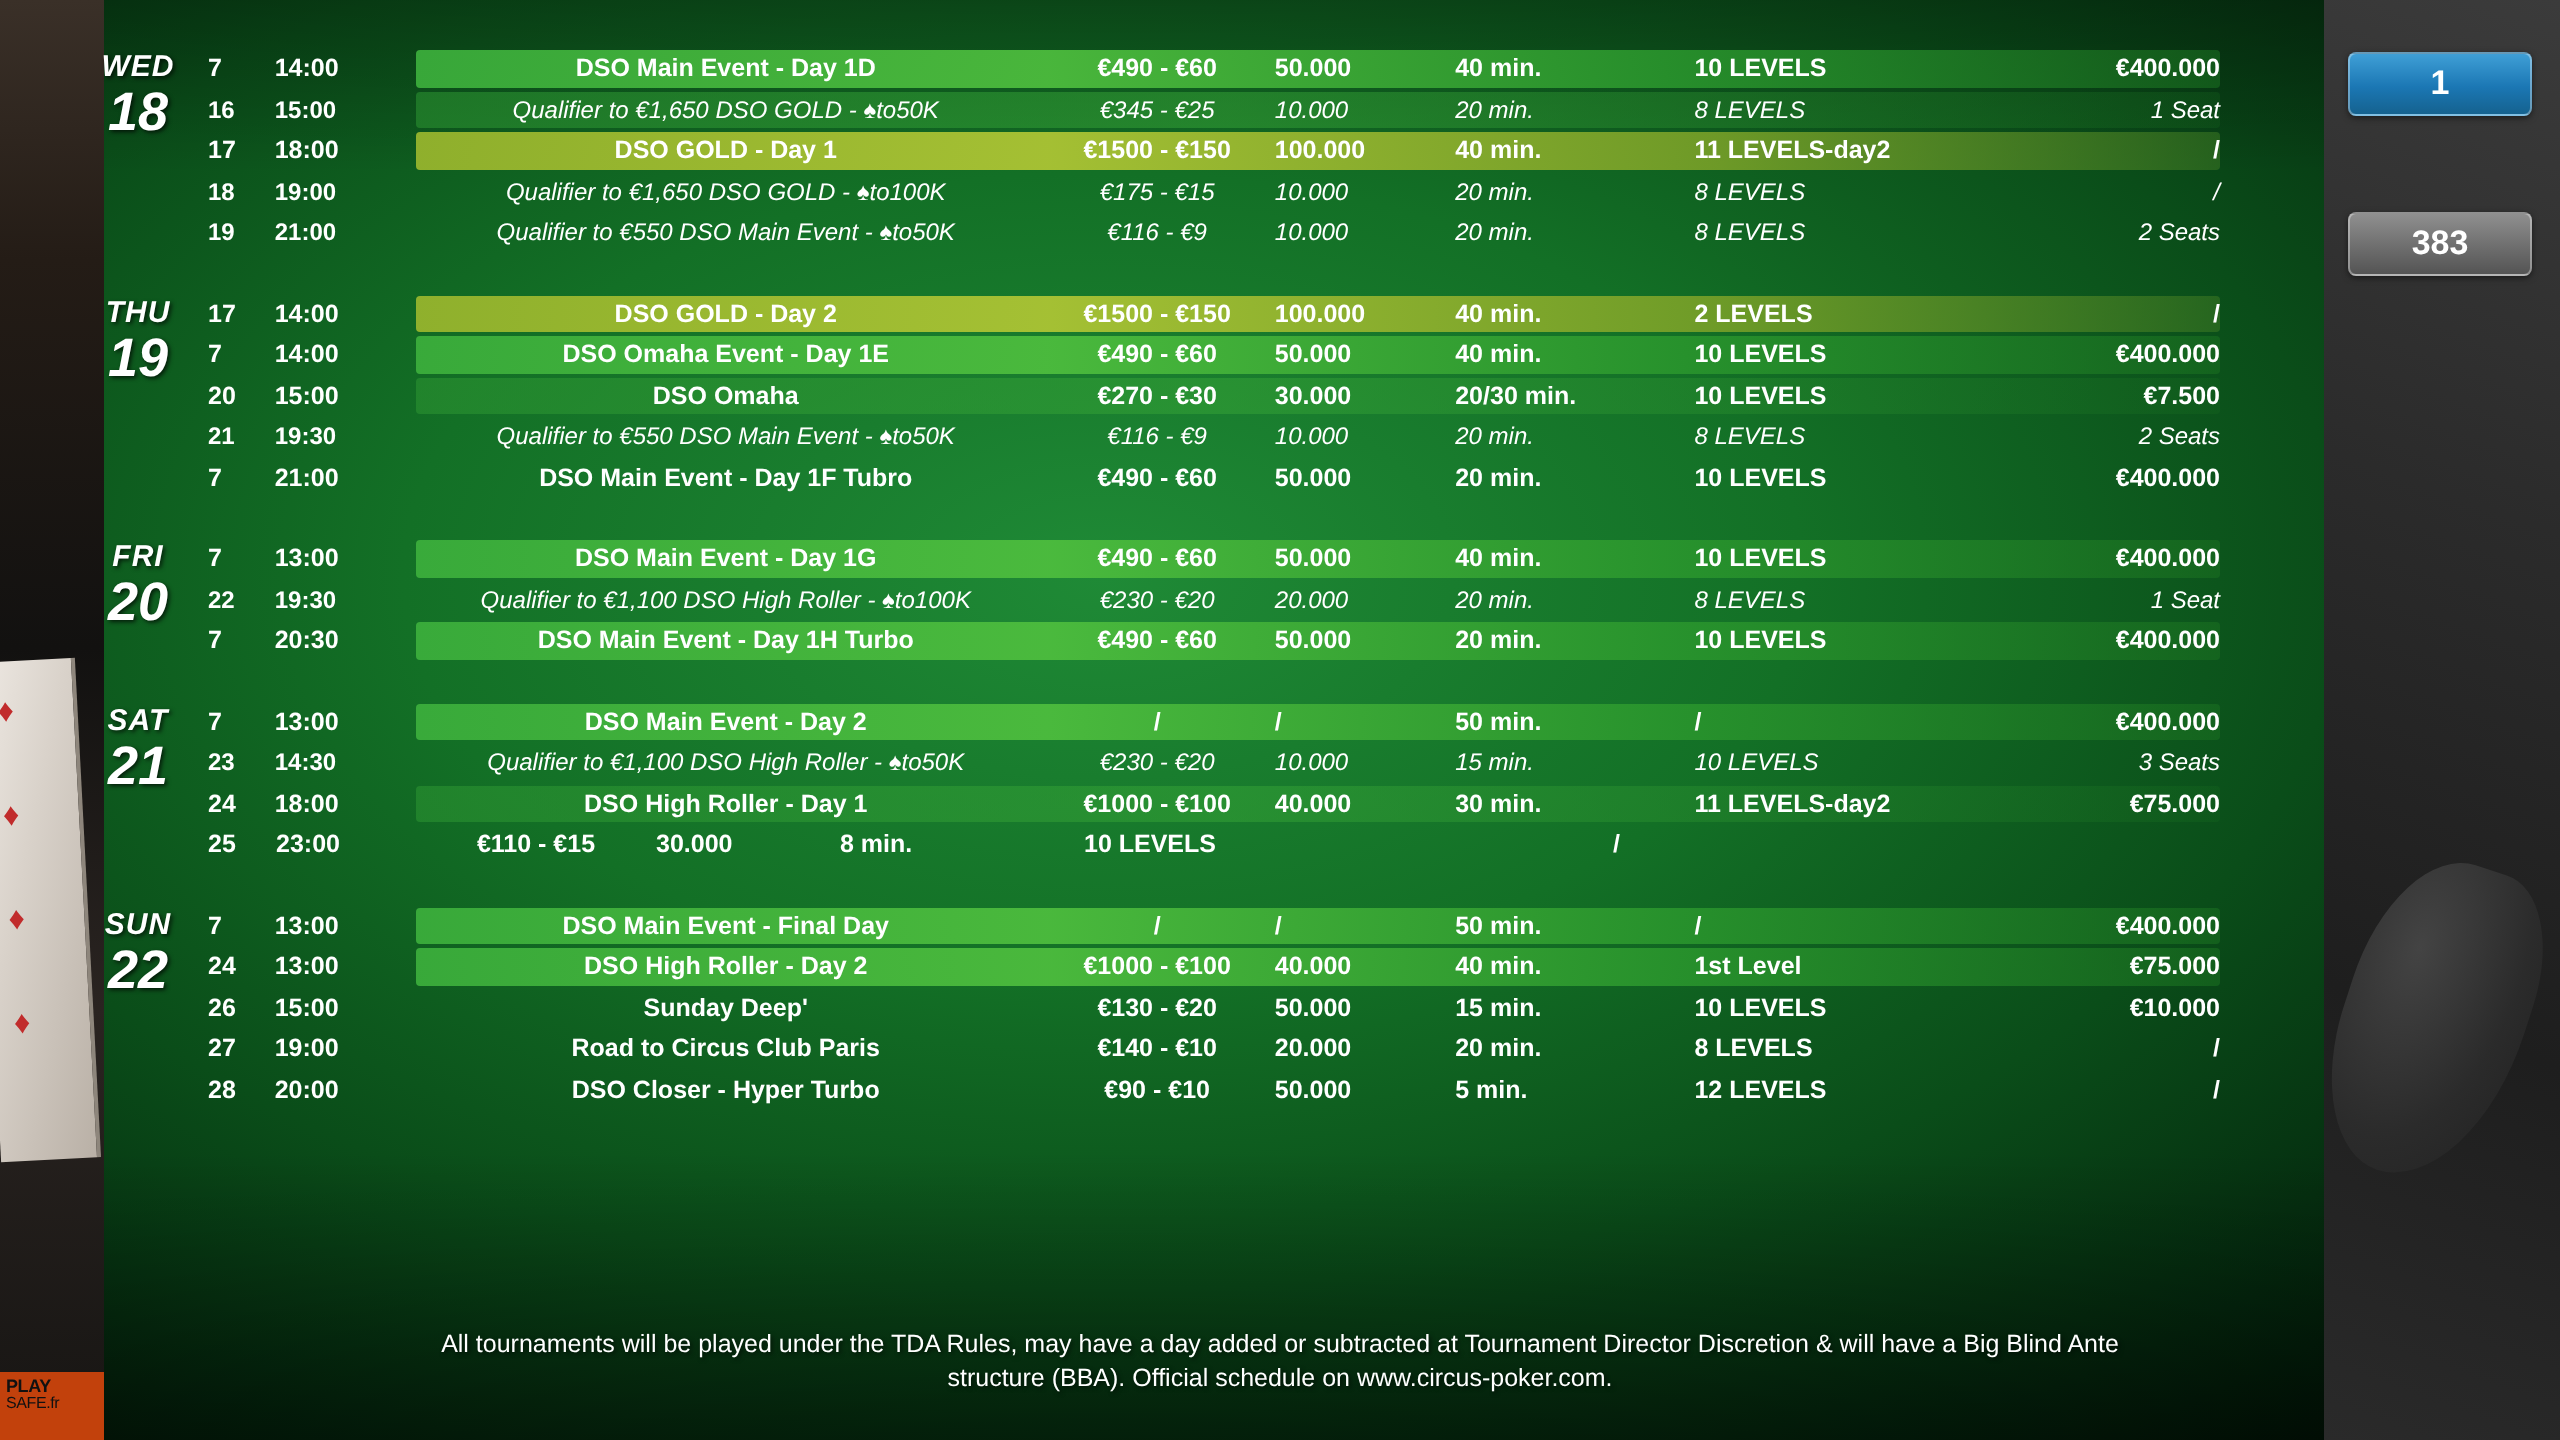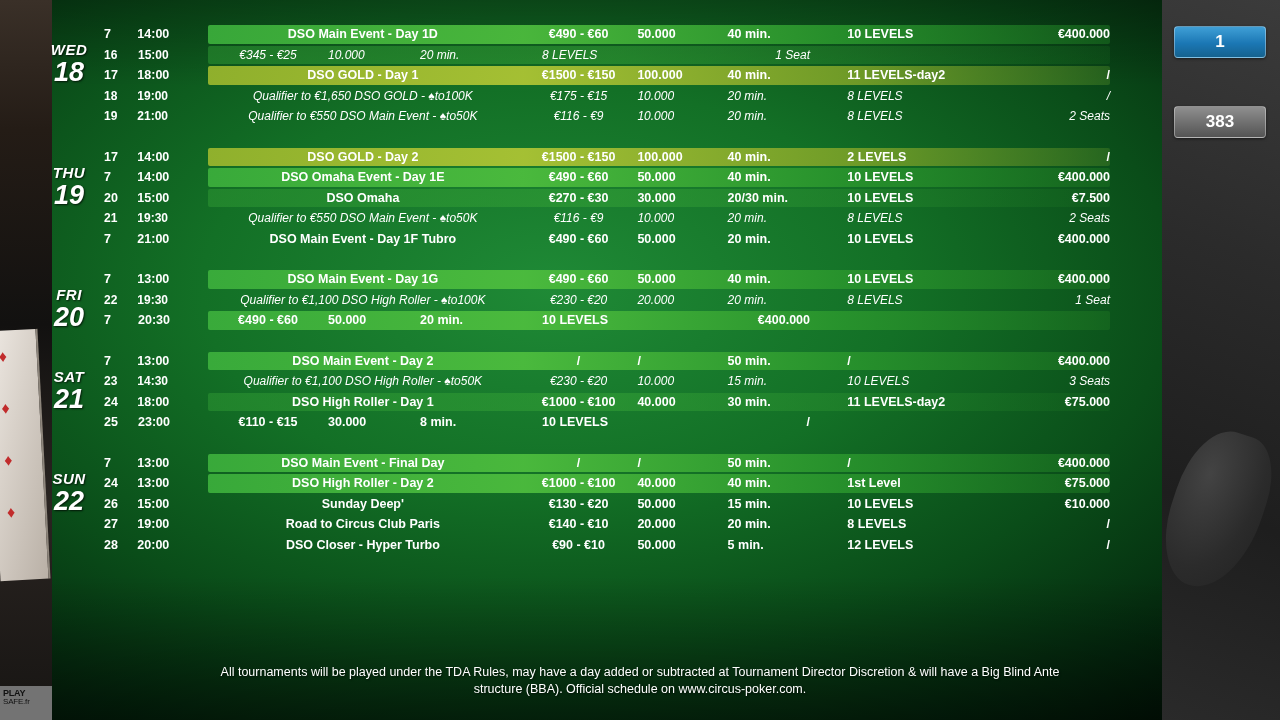--- a/index.html
+++ b/index.html
@@ -114,21 +114,21 @@
     padding-top: 24px;
     box-sizing: border-box;
   }
   .day-group {
     position: relative;
     margin-bottom: 20px;
   }
   .day-label {
     position: absolute;
     left: 38px;
-    top: 18px;
+    top: 2px;
     width: 62px;
     text-align: center;
     color: #ffffff;
     font-family: "Liberation Sans", sans-serif;
     font-style: italic;
     line-height: 1;
     text-shadow: 1px 1px 2px rgba(0,0,0,.7);
   }
   .day-label .dow {
     display: block;
@@ -212,21 +212,21 @@
     padding: 0 70px;
     box-sizing: border-box;
     text-shadow: 1px 1px 2px rgba(0,0,0,.6);
   }
 
   
   .playsafe {
     position: absolute;
     left: 0; bottom: 0;
     width: 52px; height: 34px;
-    background: #737373;
+    background: #c2410c;
     color: #111;
     font-size: 9px;
     font-weight: bold;
     line-height: 1.05;
     padding: 3px 2px 0 3px;
     box-sizing: border-box;
     letter-spacing: -.2px;
   }
   .playsafe .l2 { font-size: 8px; font-weight: normal; }
 </style>
@@ -268,20 +268,21 @@
             <span class="c-buyin">€490 - €60</span>
             <span class="c-stack">50.000</span>
             <span class="c-blind">40 min.</span>
             <span class="c-levels">10 LEVELS</span>
             <span class="c-prize">€400.000</span>
           </div>
           <div class="row hl-soft sat">
             <div class="hl"></div>
             <span class="c-num">16</span>
             <span class="c-time">15:00</span>
+            <span class="c-event">Qualifier to €1,650 DSO GOLD - ♠to50K</span>
             <span class="c-buyin">€345 - €25</span>
             <span class="c-stack">10.000</span>
             <span class="c-blind">20 min.</span>
             <span class="c-levels">8 LEVELS</span>
             <span class="c-prize">1 Seat</span>
           </div>
           <div class="row hl-gold">
             <div class="hl"></div>
             <span class="c-num">17</span>
             <span class="c-time">18:00</span>
@@ -404,20 +405,21 @@
             <span class="c-buyin">€230 - €20</span>
             <span class="c-stack">20.000</span>
             <span class="c-blind">20 min.</span>
             <span class="c-levels">8 LEVELS</span>
             <span class="c-prize">1 Seat</span>
           </div>
           <div class="row hl-strong italic-time">
             <div class="hl"></div>
             <span class="c-num">7</span>
             <span class="c-time">20:30</span>
+            <span class="c-event">DSO Main Event - Day 1H Turbo</span>
             <span class="c-buyin">€490 - €60</span>
             <span class="c-stack">50.000</span>
             <span class="c-blind">20 min.</span>
             <span class="c-levels">10 LEVELS</span>
             <span class="c-prize">€400.000</span>
           </div>
         </div>
       </div>
       <div class="day-group">
         <div class="day-label">

